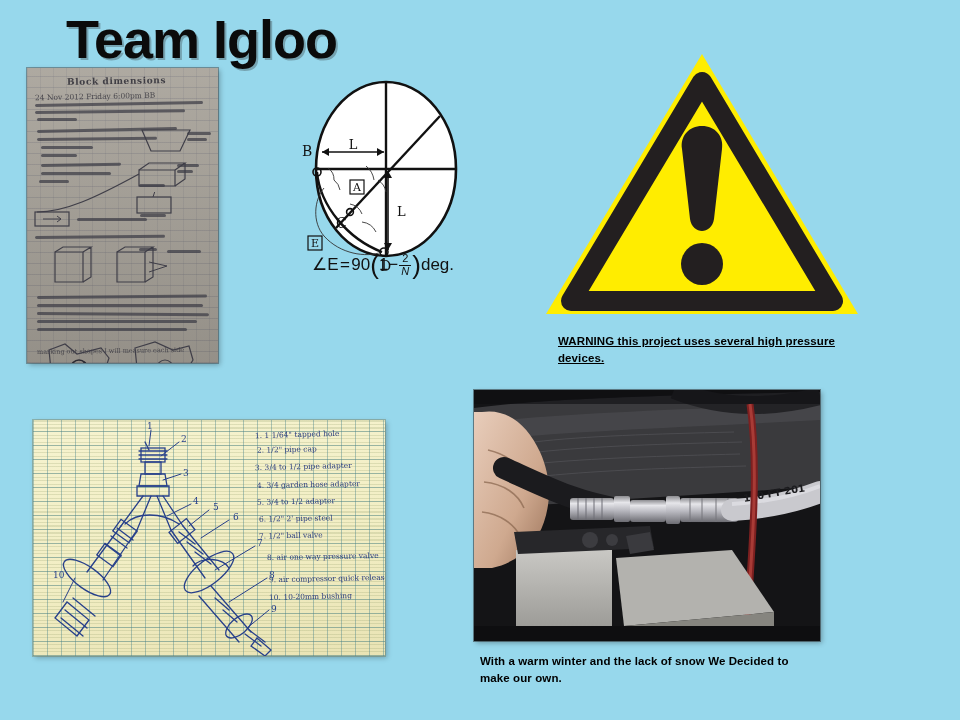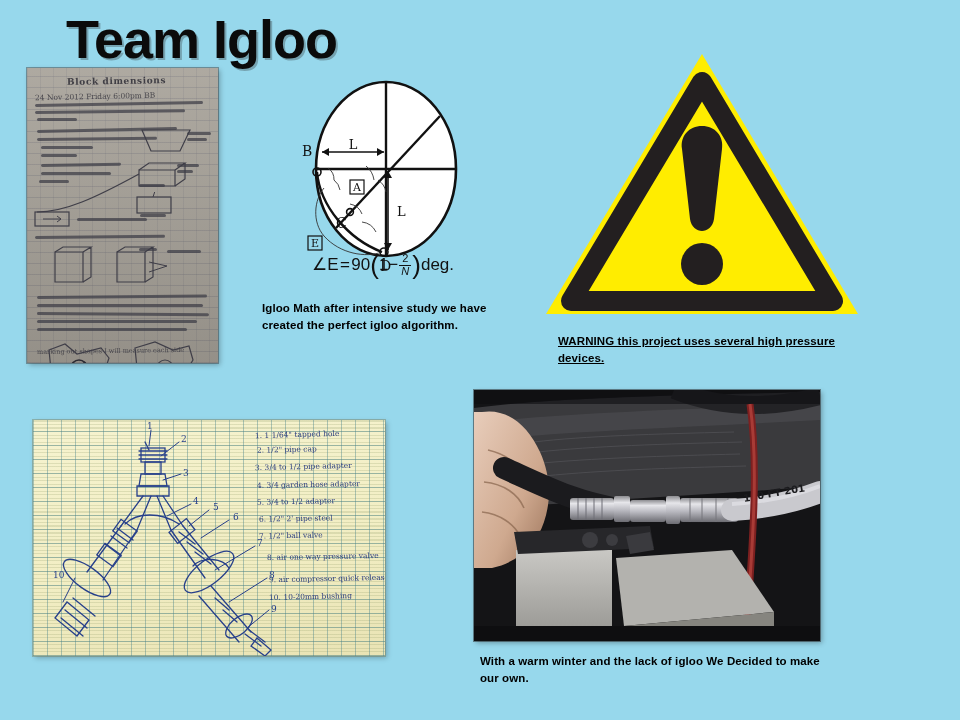--- a/index.html
+++ b/index.html
@@ -310,21 +310,20 @@
     <rect x="92" y="104" width="14" height="14" fill="none" stroke="#111" stroke-width="1.2"></rect>
     <text x="99" y="115" font-family="DejaVu Serif, serif" font-size="11" fill="#111" text-anchor="middle">A</text>
     <rect x="50" y="160" width="14" height="14" fill="none" stroke="#111" stroke-width="1.2"></rect>
     <text x="57" y="171" font-family="DejaVu Serif, serif" font-size="11" fill="#111" text-anchor="middle">E</text>
   </svg>
 
   <div id="igloo-formula">
     <span>∠E = 90</span><span class="paren">(</span><span>1−</span><span class="frac"><span class="num">2</span><span class="den">N</span></span><span class="paren">)</span><span>deg.</span>
   </div>
 
-  <div class="caption" id="igloo-math-caption">Igloo Math after intensive study we have created the perfect igloo algorithm.</div>
 
   <svg id="warning-sign" viewBox="0 0 320 272">
     <path d="M160,6 L316,266 L4,266 Z" fill="#ffed00"></path>
     <path d="M160,34 L291,253 L29,253 Z" fill="none" stroke="#231f20" stroke-width="20" stroke-linejoin="round"></path>
     <path d="M160,78 C173,78 182,88 180,101 L172,171 C171,179 165,183 160,183 C155,183 149,179 148,171 L140,101 C138,88 147,78 160,78 Z" fill="#231f20"></path>
     <circle cx="160" cy="216" r="21" fill="#231f20"></circle>
   </svg>
   <div class="caption" id="warning-caption">WARNING this project uses several high pressure devices.</div>
 
   <div id="prototype-sketch">
@@ -480,15 +479,15 @@
 
       <path d="M40,142 L176,136 L180,158 L44,164 Z" fill="#27272a"></path>
       <circle cx="116" cy="150" r="8" fill="#3c3c40"></circle>
       <circle cx="138" cy="150" r="6" fill="#3c3c40"></circle>
       <path d="M152,146 L176,142 L180,160 L156,164 Z" fill="#3a3a3e"></path>
 
       <rect x="0" y="236" width="346" height="15" fill="#0e0e10"></rect>
       <rect x="0" y="0" width="346" height="14" fill="#0e0e10" opacity="0.6"></rect>
     </svg>
   </div>
-  <div class="caption" id="hose-caption">With a warm winter and the lack of igloo We Decided to make our own.</div>
+  <div class="caption" id="hose-caption">With a warm winter and the lack of snow We Decided to make our own.</div>
 
 </div>
 
 </body></html>

